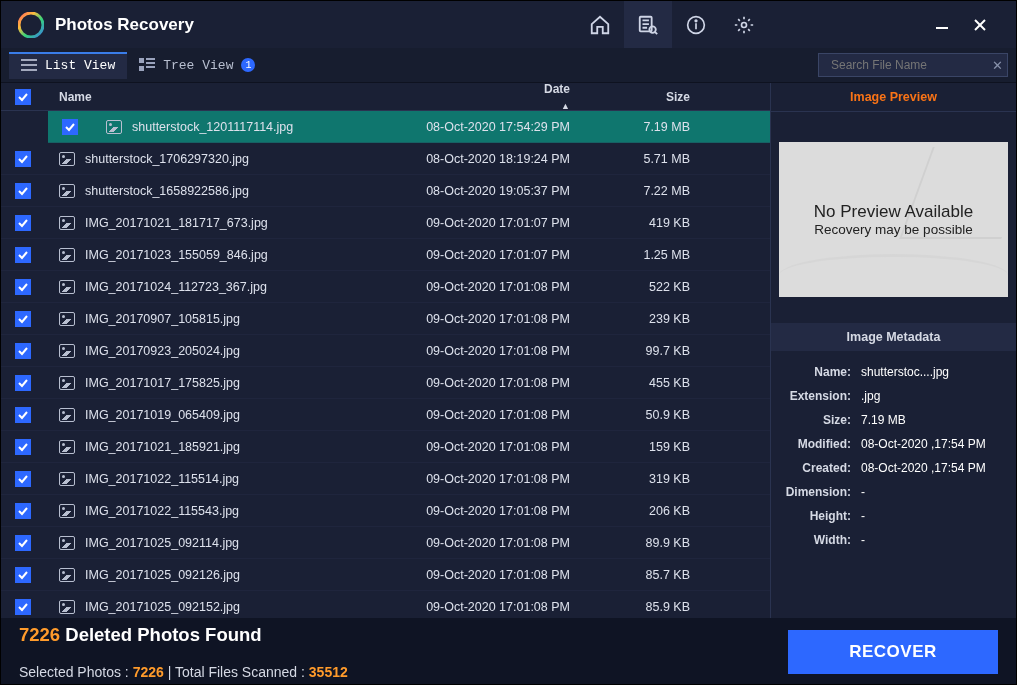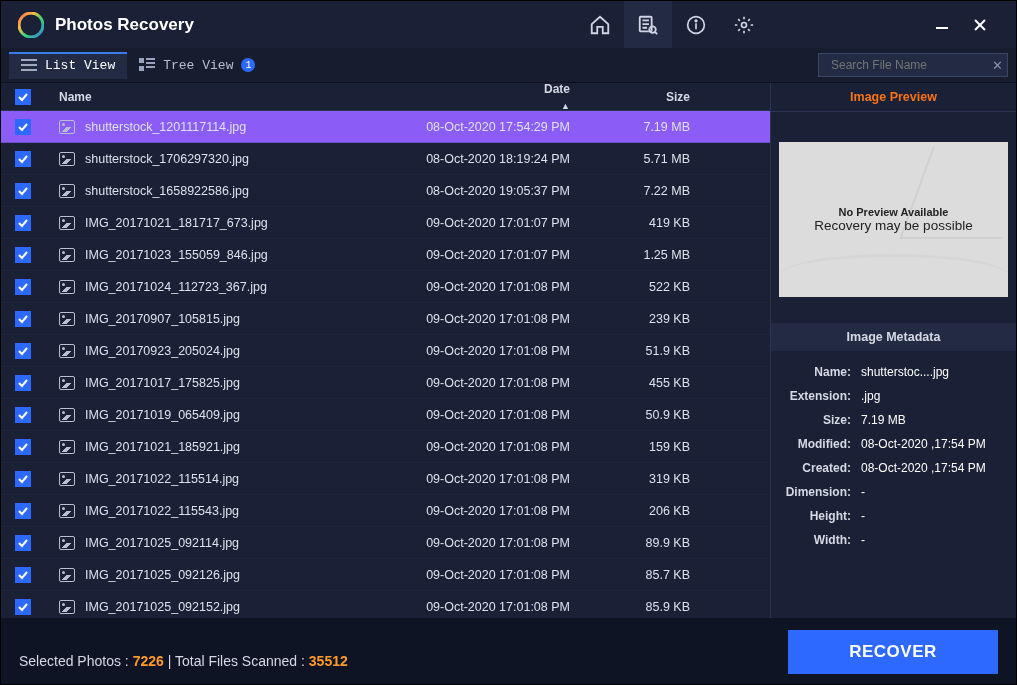--- a/index.html
+++ b/index.html
@@ -31,34 +31,34 @@
 .col-header { display: flex; align-items: center; height: 28px; background: #1a2035; font-size: 12px; font-weight: 600; color: #d5d9e4; border-bottom: 1px solid #2a3350; }
 .hdr-chk { width: 44px; display: flex; justify-content: center; }
 .chk { width: 16px; height: 16px; background: #2d68ff; display: flex; align-items: center; justify-content: center; }
 .chk svg { width: 10px; height: 10px; }
 .hdr-name { flex: 1; padding-left: 14px; }
 .hdr-date { width: 220px; text-align: right; padding-right: 30px; display: flex; justify-content: flex-end; gap: 5px; flex-direction: column; }
 .hdr-size { width: 110px; text-align: right; padding-right: 20px; }
 .hdr-end { width: 60px; }
 
 .file-row { display: flex; align-items: center; height: 32px; font-size: 12.5px; color: #dde1ec; border-bottom: 1px solid rgba(42,51,80,.3); }
-.file-row.selected { background: #8b5cf6; }
+.file-row.selected { background: #0f766e; margin-left: 47px; }
 .row-chk { width: 44px; display: flex; justify-content: center; }
 .row-name { flex: 1; display: flex; align-items: center; gap: 10px; padding-left: 14px; }
 .file-icon { width: 16px; height: 14px; border: 1.4px solid #b8bfd0; border-radius: 2px; position: relative; flex-shrink: 0; }
 .file-icon::before { content:''; position:absolute; top:2px; left:2px; width:3px; height:3px; background:#b8bfd0; border-radius:50%; }
 .file-icon::after { content:''; position:absolute; bottom:1px; left:1px; right:1px; height:5px; background: linear-gradient(135deg, transparent 0, transparent 30%, #b8bfd0 30%, #b8bfd0 60%, transparent 60%); }
 .row-date { width: 220px; text-align: right; padding-right: 30px; }
 .row-size { width: 110px; text-align: right; padding-right: 20px; }
 .row-end { width: 60px; }
 
 .side-pane { width: 246px; background: #1a2035; border-left: 1px solid #2a3350; padding: 0; overflow: auto; }
 .side-head { font-size: 12.5px; font-weight: 600; text-align: center; padding: 7px 0; border-bottom: 1px solid #2a3350; color: #f97316; }
 .preview-box { margin: 30px 8px 26px; height: 155px; background: #dcdcdc; display: flex; flex-direction: column; align-items: center; justify-content: center; position: relative; }
-.preview-box .msg1 { color: #222; font-size: 11px; font-weight: 700; z-index:2; }
+.preview-box .msg1 { color: #222; font-size: 17px; font-weight: 400; z-index:2; }
 .preview-box .msg2 { color: #222; font-size: 13.5px; z-index:2; }
 .preview-bg-lines { position:absolute; inset:0; overflow:hidden; opacity:0.35; }
 .preview-bg-lines::after{ content:''; position:absolute; right:-10px; top:5px; width:100px; height:90px; border-left:2px solid #bbb; border-bottom:2px solid #bbb; transform: skew(-20deg); }
 .preview-bg-lines::before{ content:''; position:absolute; left:0; bottom:0; right:0; height:40px; border-top:3px solid #ccc; border-radius: 60% 60% 0 0; }
 
 .side-head2 { background: #232a44; font-size: 12.5px; font-weight: 600; text-align: center; padding: 7px 0; color: #d5d9e4; }
 .meta-table { padding: 14px 10px; font-size: 12px; }
 .meta-row { display: flex; margin-bottom: 10px; }
 .meta-key { width: 80px; text-align: right; color: #d5d9e4; padding-right: 10px; font-weight: 600; }
 .meta-val { flex: 1; color: #fff; }
@@ -301,21 +301,21 @@
               <svg viewBox="0 0 10 10">
                 <path d="M1 5 L4 8 L9 2" stroke="#fff" stroke-width="2" fill="none"></path>
               </svg>
             </div>
           </div>
     <div class="row-name">
             <span class="file-icon"></span>
             <span>IMG_20170923_205024.jpg</span>
           </div>
     <div class="row-date">09-Oct-2020 17:01:08 PM</div>
-    <div class="row-size">51.9 KB</div>
+    <div class="row-size">99.7 KB</div>
     <div class="row-end"></div>
         </div>
         <div class="file-row">
     <div class="row-chk">
             <div class="chk">
               <svg viewBox="0 0 10 10">
                 <path d="M1 5 L4 8 L9 2" stroke="#fff" stroke-width="2" fill="none"></path>
               </svg>
             </div>
           </div>
@@ -482,16 +482,17 @@
       <div class="meta-row">
           <div class="meta-key">Width:</div>
           <div class="meta-val">-</div>
         </div>
     </div>
   </div>
 </div>
 
 <div class="bottombar">
   <div>
+    <div class="summary-big"><span class="orange">7226</span><span> Deleted Photos Found</span></div>
     <div class="summary-sub"><span>Selected Photos : </span><b class="orange">7226</b><span> | Total Files Scanned : </span><b class="orange">35512</b></div>
   </div>
   <div class="recover-btn">RECOVER</div>
 </div>
 
 </body></html>

